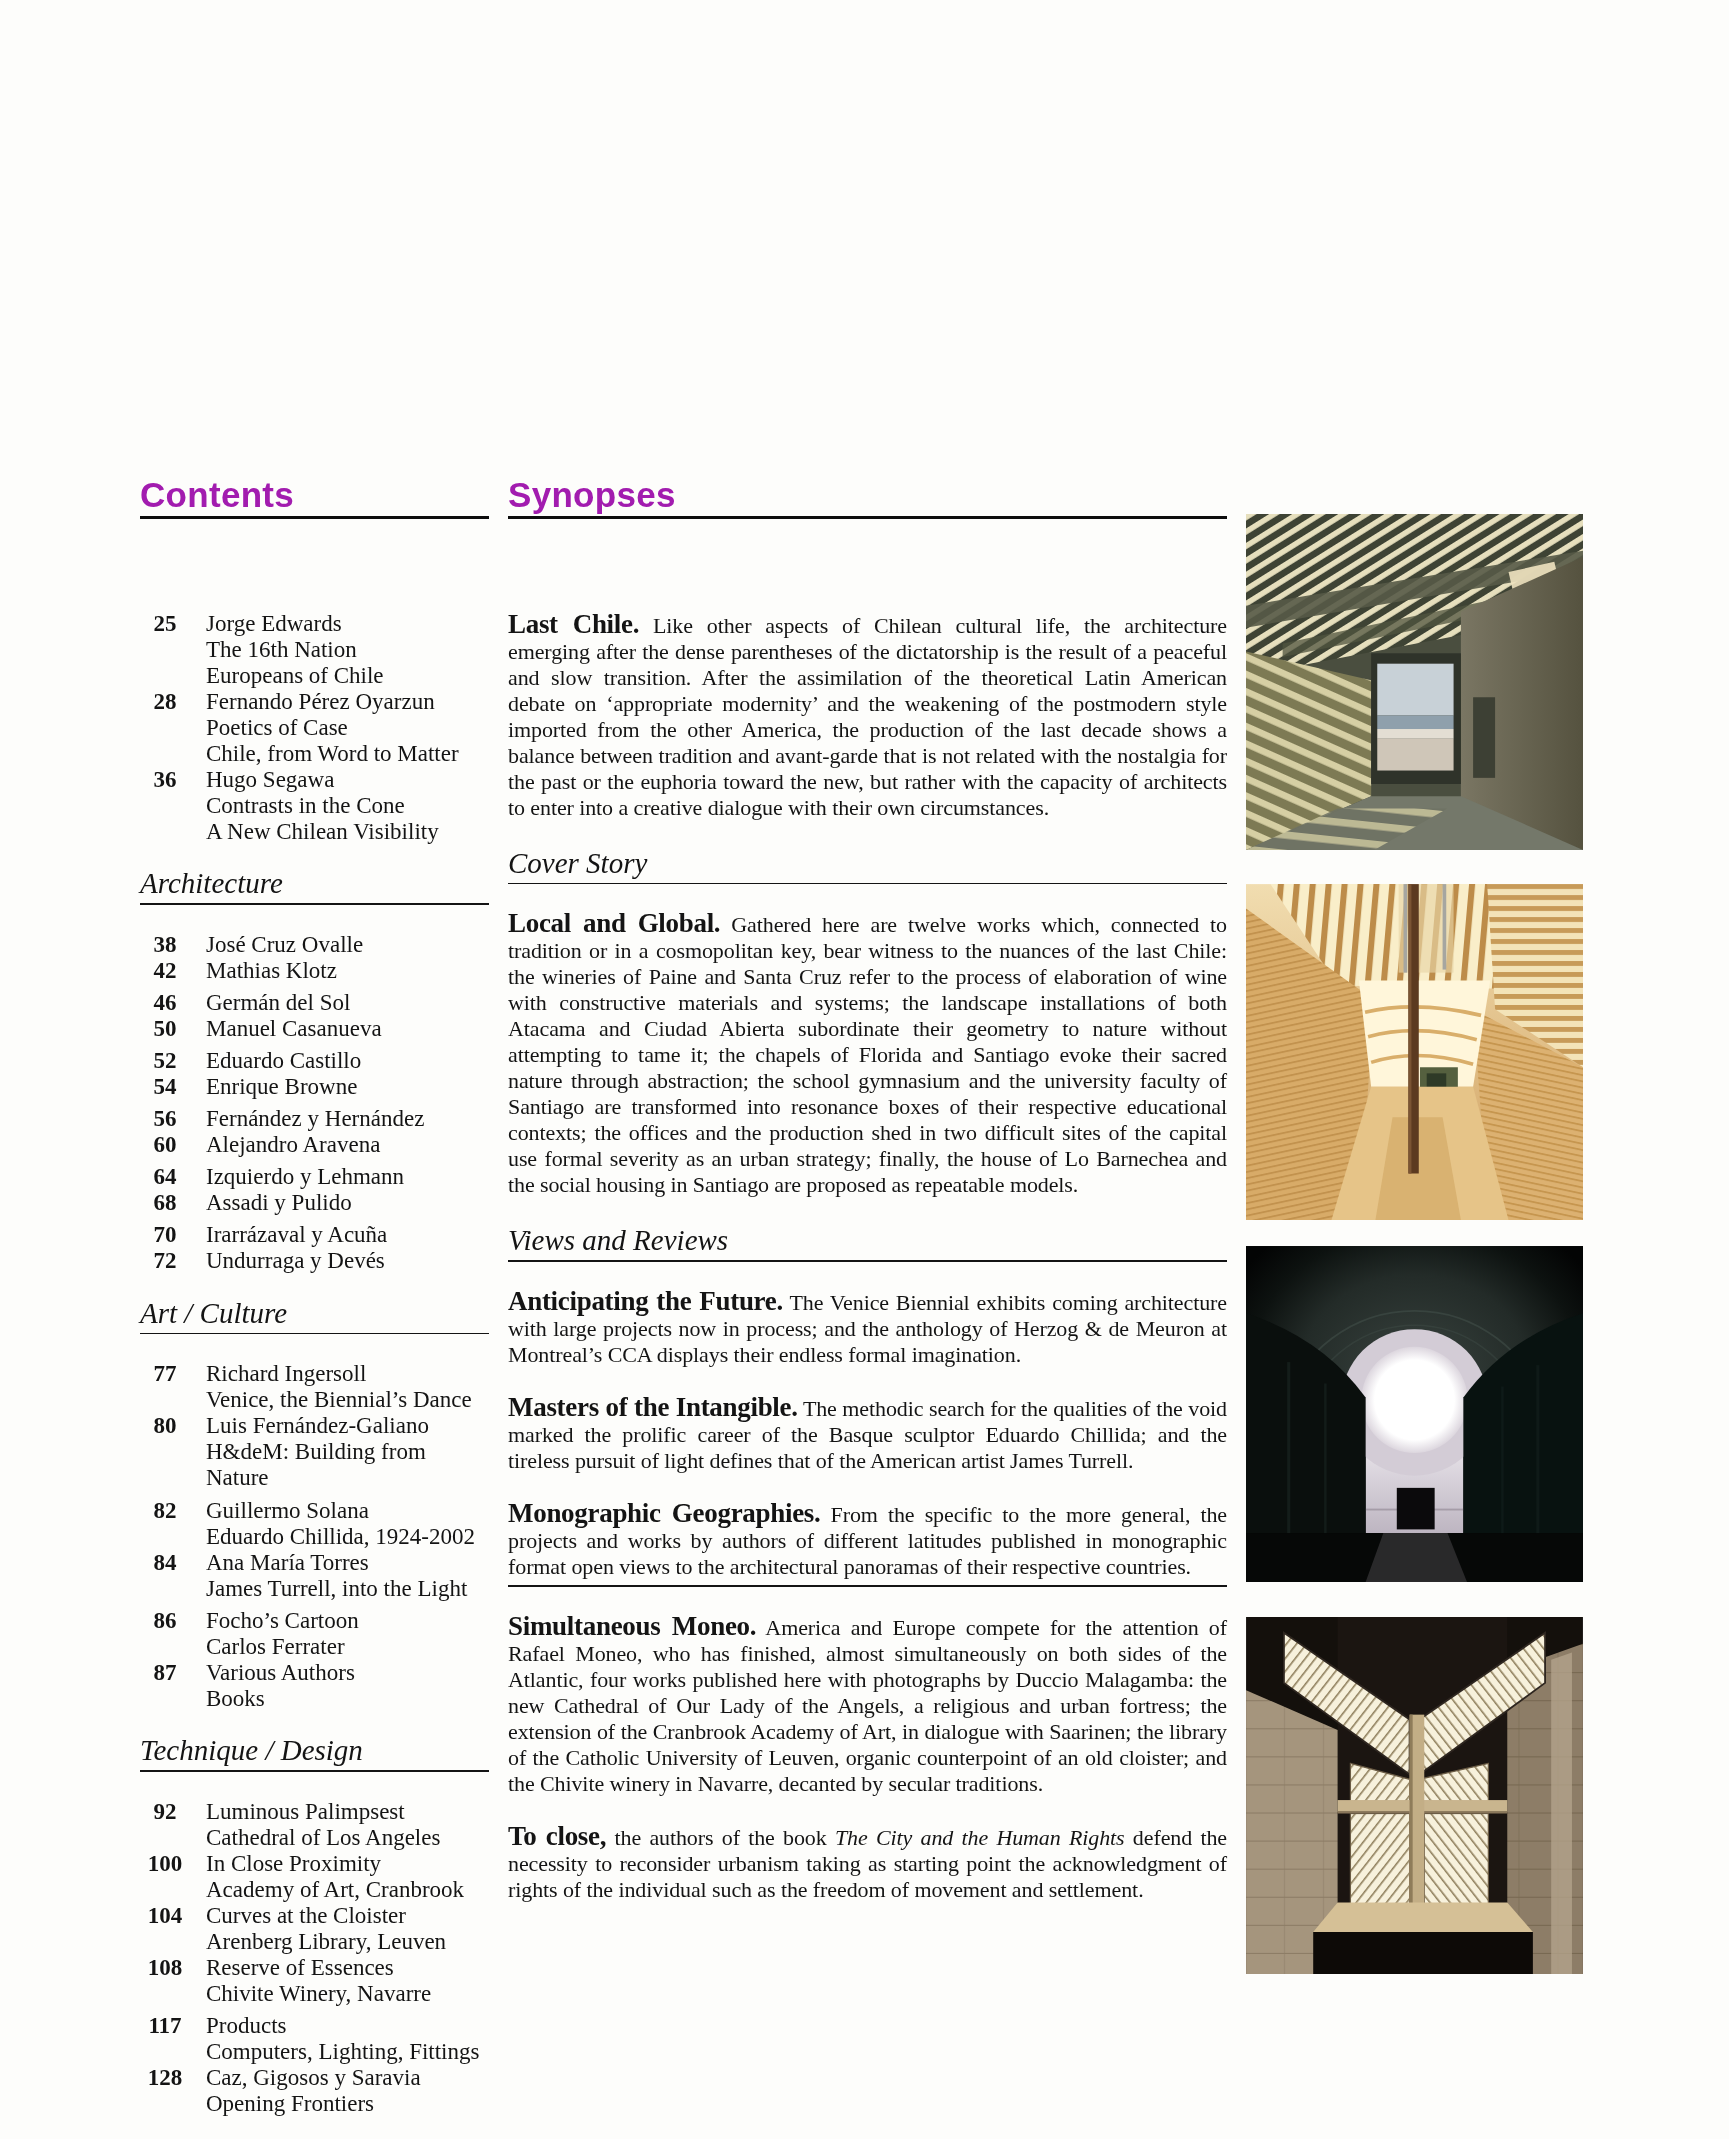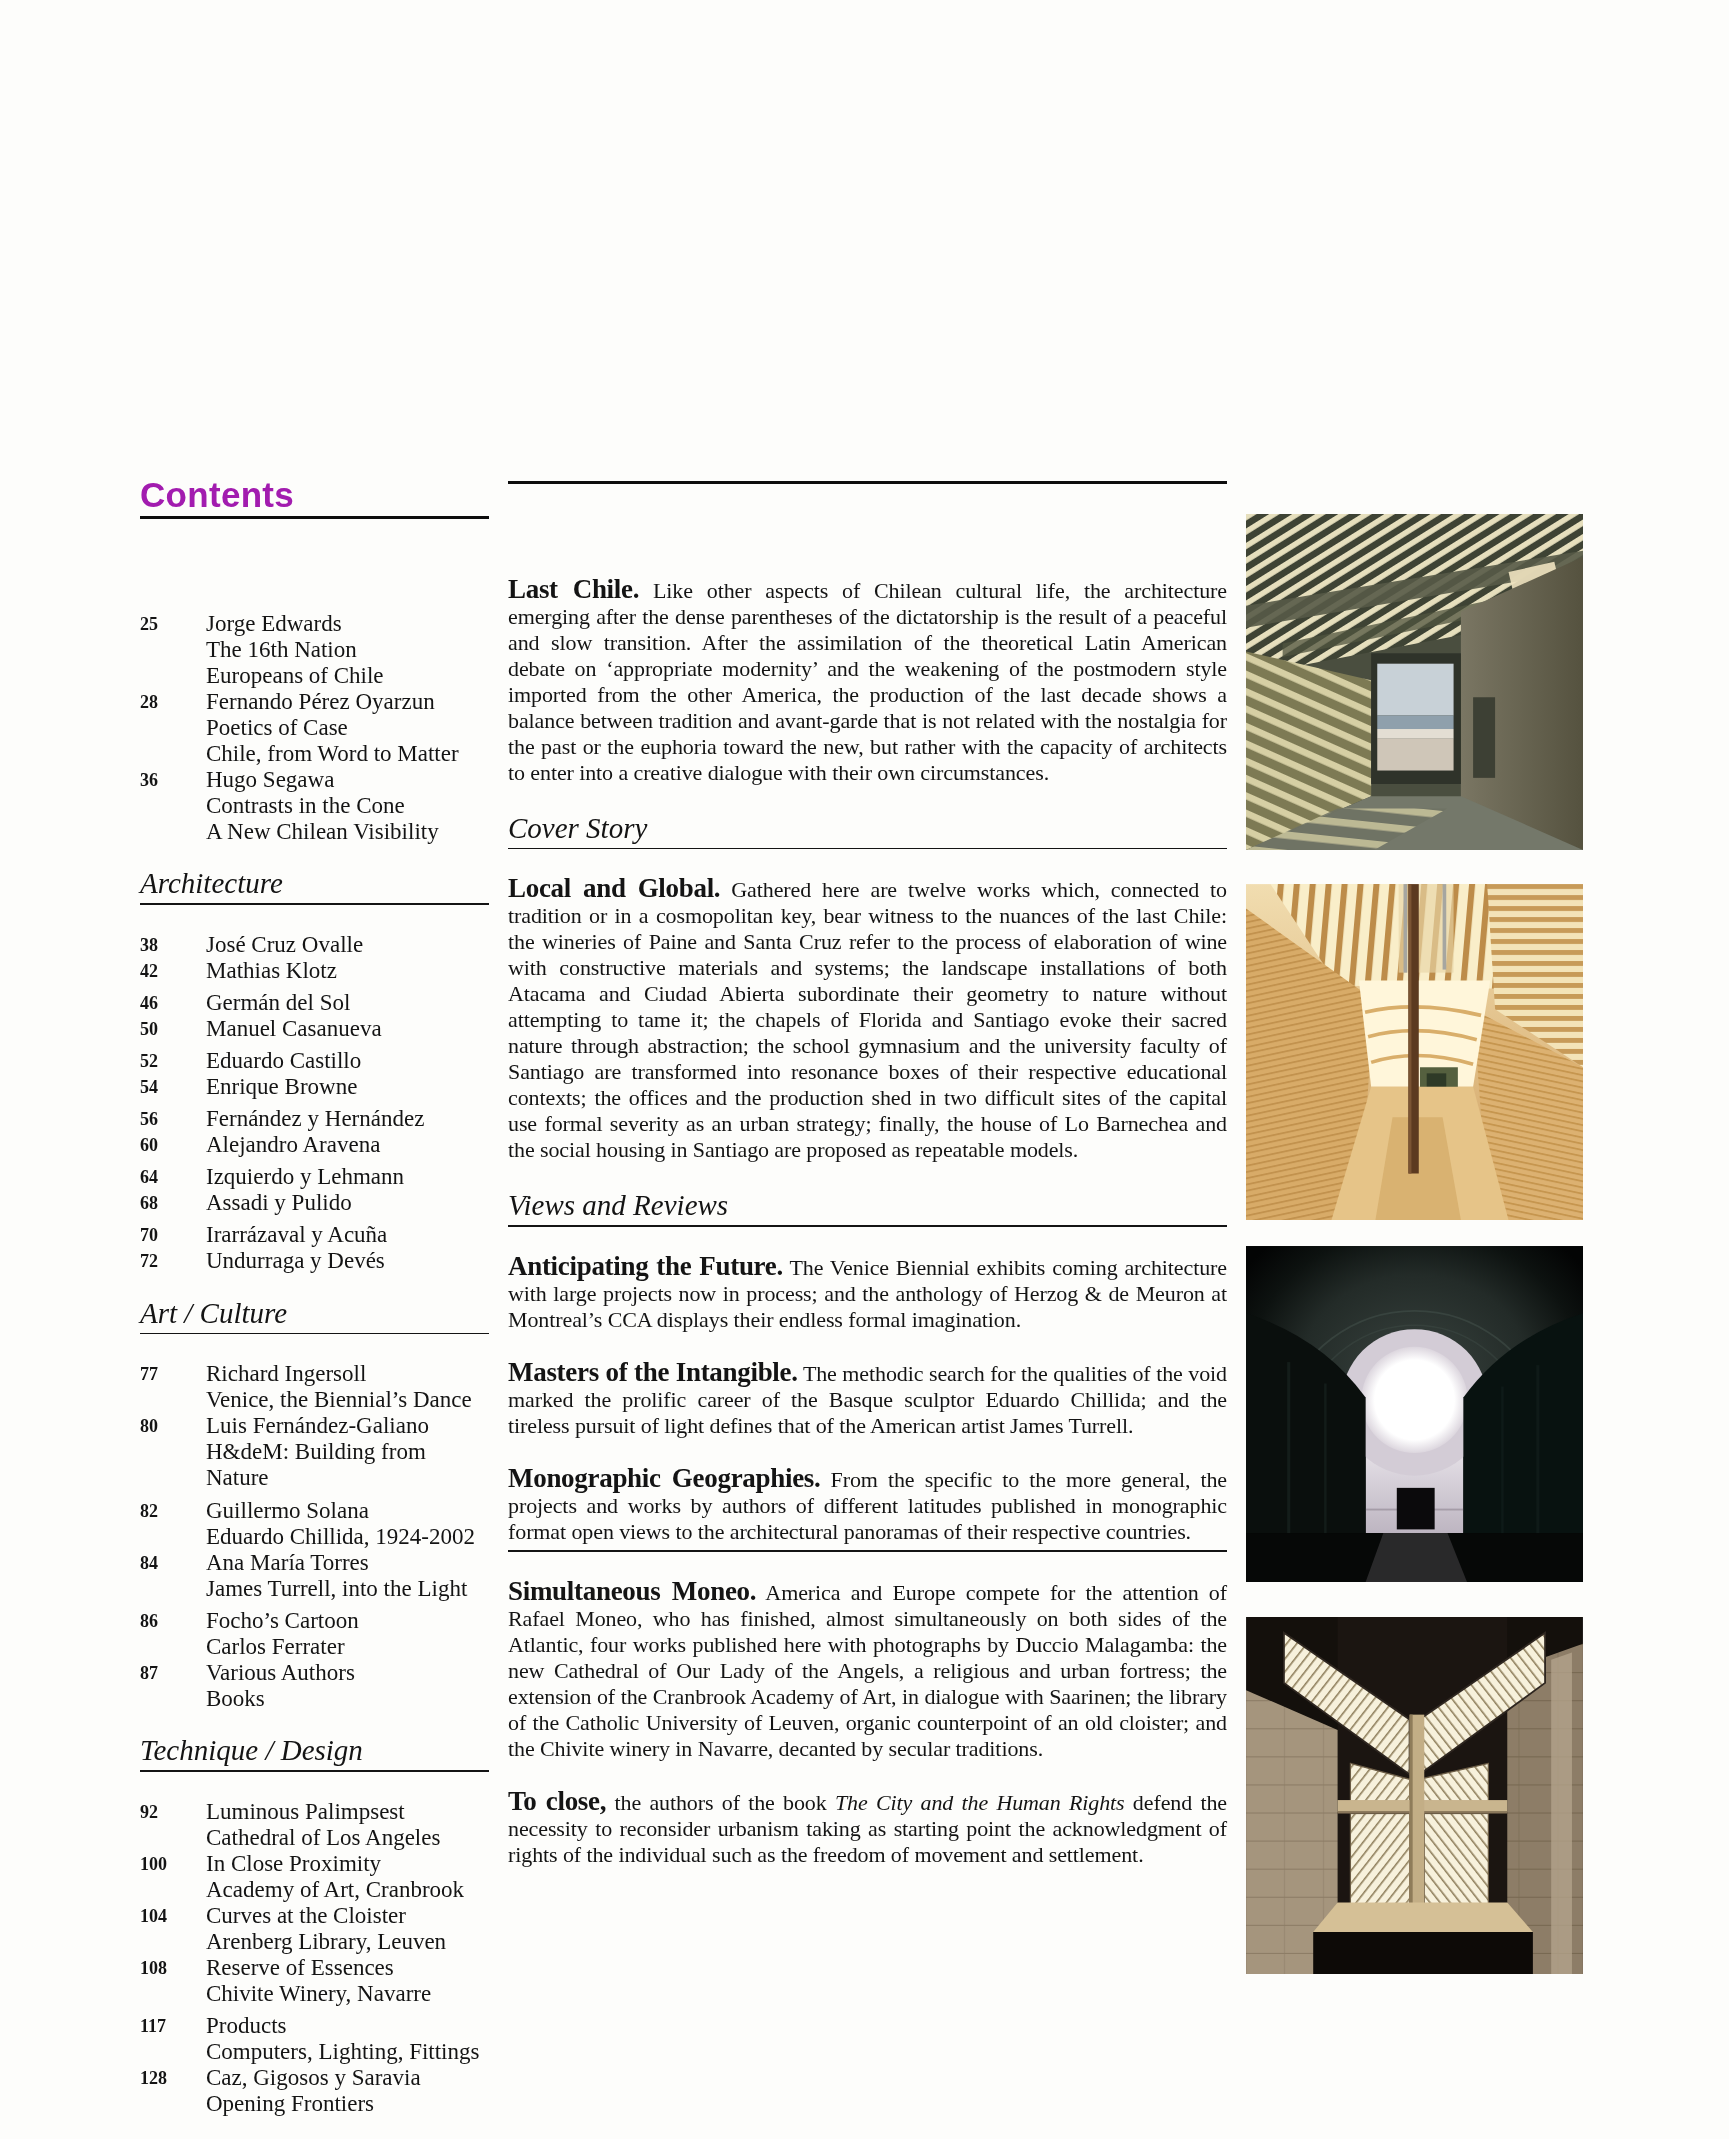--- a/index.html
+++ b/index.html
@@ -17,21 +17,21 @@
   .col-title{
     margin:0;font-family:"Liberation Sans","DejaVu Sans",sans-serif;
     font-weight:bold;font-size:35px;line-height:35px;letter-spacing:0.3px;color:#a21caf;
   }
   .title-rule{height:3.1px;background:#0d0d0d;margin-top:3.7px;}
 
   
   .toc-block{margin-top:92px;}
   .toc-item{display:flex;}
   .toc-item.spaced{margin-top:6.1px;}
-  .toc-num{flex:0 0 50px;text-align:left;font-weight:bold;font-size:18px;line-height:26px;}
+  .toc-num{flex:0 0 50px;text-align:center;font-weight:bold;font-size:23px;line-height:26px;}
   .toc-text{margin-left:16px;font-size:23px;line-height:26px;}
   .toc-line.italic{}
   .toc-section{margin-top:24.4px;}
   .section-head{font-style:italic;font-size:29px;line-height:29px;}
   .section-rule{height:1.8px;background:#141414;margin-top:4.9px;}
   .toc-section .toc-items{margin-top:27px;}
 
   
   .syn-para{
     margin:26px 0 0 0;font-size:22px;line-height:26px;text-align:justify;
@@ -256,20 +256,21 @@
                 <div class="toc-line italic">Caz, Gigosos y Saravia</div>
                 <div class="toc-line">Opening Frontiers</div>
               </div>
             </div>
           </div>
         </div>
       </div>
   </section>
 
   <section class="col synopses-col">
+    <h1 class="col-title">Synopses</h1>
     <div class="title-rule"></div>
     <div id="synopses-body">
         <section class="syn-group">
           <p class="syn-para"><span class="syn-lead">Last Chile.</span><span> Like other aspects of Chilean cultural life, the architecture emerging after the dense parentheses of the dictatorship is the result of a peaceful and slow transition. After the assimilation of the theoretical Latin American debate on ‘appropriate modernity’ and the weakening of the postmodern style imported from the other America, the production of the last decade shows a balance between tradition and avant-garde that is not related with the nostalgia for the past or the euphoria toward the new, but rather with the capacity of architects to enter into a creative dialogue with their own circumstances.</span></p>
         </section>
         <section class="syn-group">
           <div class="section-head">Cover Story</div>
           <div class="section-rule"></div>
           <p class="syn-para"><span class="syn-lead">Local and Global.</span><span> Gathered here are twelve works which, connected to tradition or in a cosmopolitan key, bear witness to the nuances of the last Chile: the wineries of Paine and Santa Cruz refer to the process of elaboration of wine with constructive materials and systems; the landscape installations of both Atacama and Ciudad Abierta subordinate their geometry to nature without attempting to tame it; the chapels of Florida and Santiago evoke their sacred nature through abstraction; the school gymnasium and the university faculty of Santiago are transformed into resonance boxes of their respective educational contexts; the offices and the production shed in two difficult sites of the capital use formal severity as an urban strategy; finally, the house of Lo Barnechea and the social housing in Santiago are proposed as repeatable models.</span></p>
         </section>

